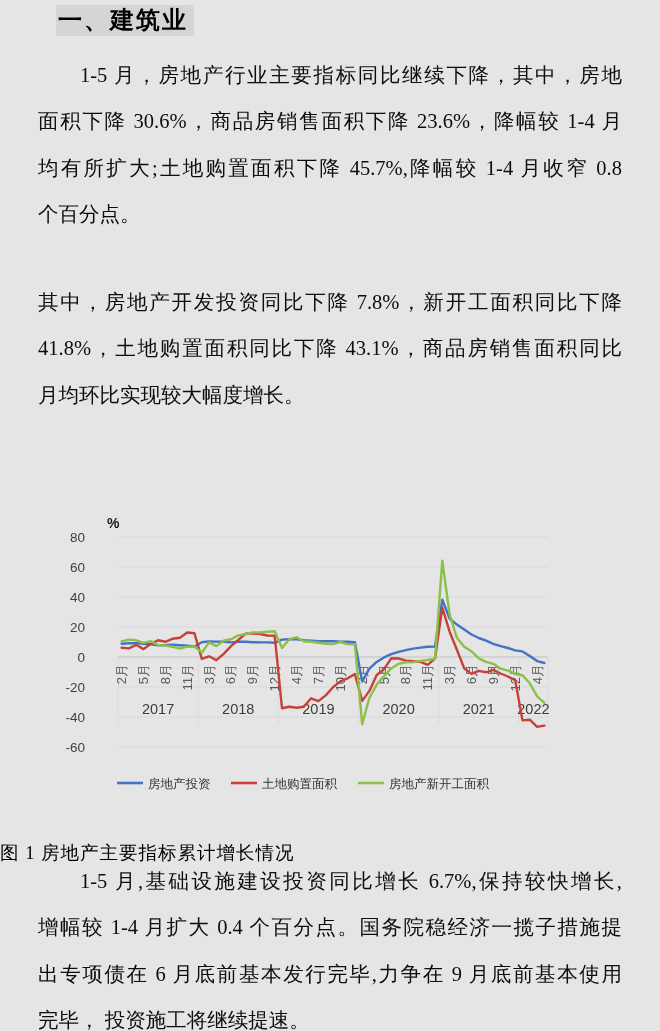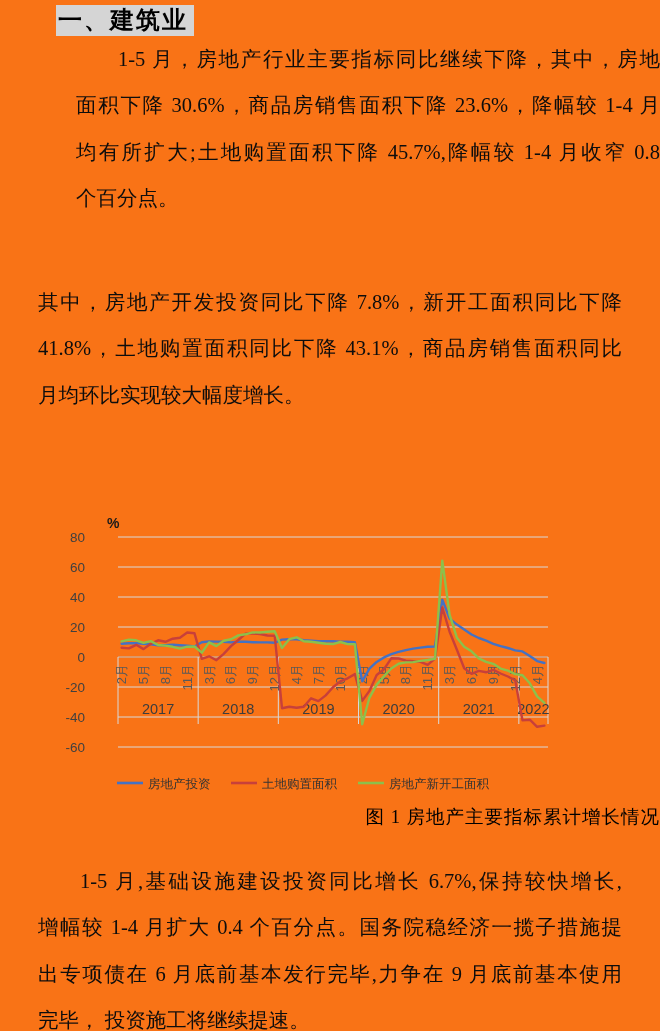--- a/index.html
+++ b/index.html
@@ -1,32 +1,32 @@
 <!DOCTYPE html>
 <html><head>
 <meta charset="utf-8">
 <style>
   html,body{margin:0;padding:0;}
   body{width:660px;height:1031px;background:#ffffff;overflow:hidden;position:relative;
        font-family:"Liberation Serif","DejaVu Serif",serif;color:#111;}
-  .page{position:absolute;inset:0;background:#f97316;}
+  .page{position:absolute;inset:0;background:#e5e5e5;}
   .heading{position:absolute;left:56px;top:5px;display:inline-block;
            font-family:"Liberation Sans","DejaVu Sans",sans-serif;
            font-weight:bold;font-size:24px;line-height:28px;letter-spacing:2px;
            color:#000;background:#d5d5d5;padding:1px 6px 2px 2px;}
   .para{position:absolute;left:38px;width:584px;font-size:20.5px;line-height:46.4px;color:#0d0d0d;}
   .tline{text-align:justify;text-align-last:justify;height:46.4px;overflow:hidden;}
   .tline.first{padding-left:42px;}
   .tline.last{text-align-last:left;}
-  .p1{top:36px;margin-left:38px;}
+  .p1{top:52px;}
   .p2{top:279px;}
   .p3{top:858px;}
   .chart{position:absolute;left:55px;top:513px;width:500px;height:292px;}
   .chart svg{display:block;}
-  .caption{position:absolute;left:0;top:804px;width:660px;text-align:right;
+  .caption{position:absolute;left:0;top:840px;width:660px;text-align:left;
            font-size:18.5px;letter-spacing:1px;color:#000;}
 </style>
 </head>
 <body>
 
 <div class="page">
   <div class="heading">一、建筑业</div>
 
   <div class="para p1">
       <div class="tline first">1-5 月，房地产行业主要指标同比继续下降，其中，房地</div>

